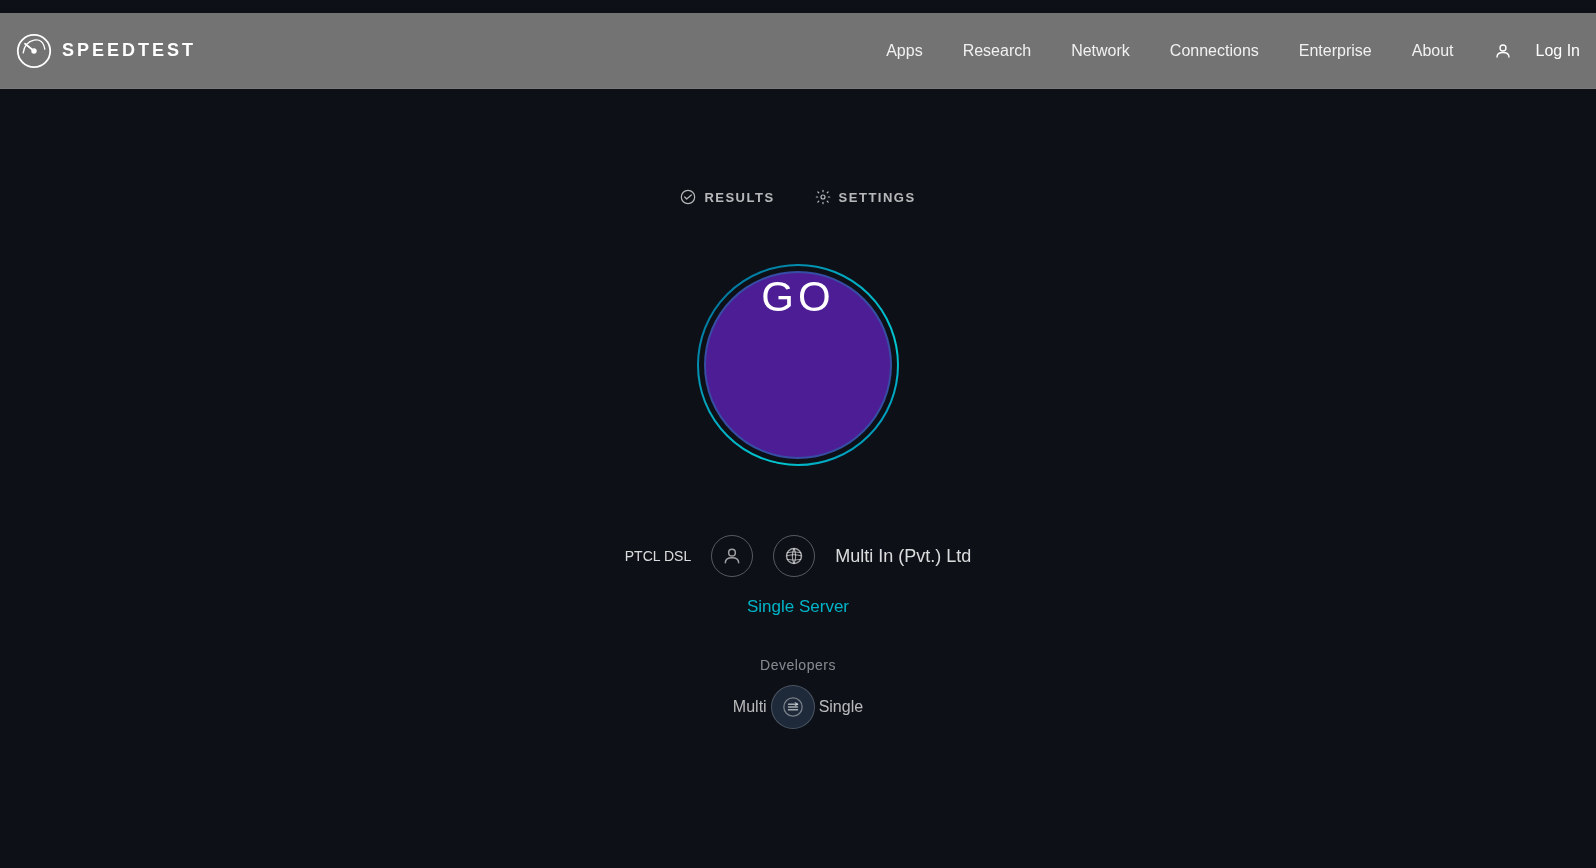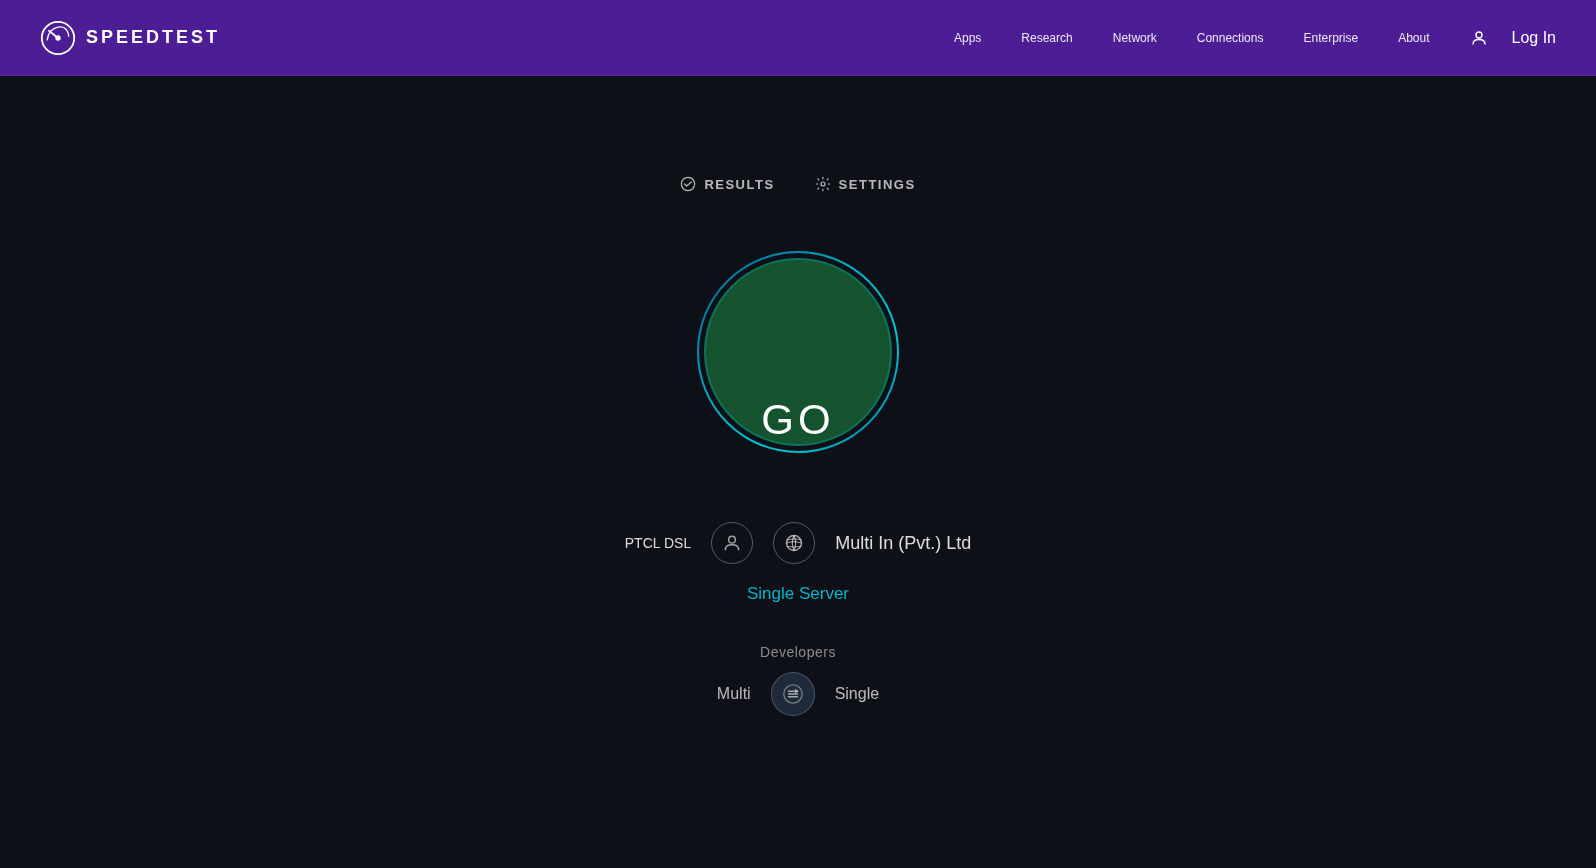--- a/index.html
+++ b/index.html
@@ -11,24 +11,25 @@
       min-height: 868px;
       width: 1596px;
       overflow-x: hidden;
     }
 
     
     .navbar {
       display: flex;
       align-items: center;
       justify-content: space-between;
-      padding: 0 40px;
+      padding: 0 16px;
       height: 76px;
-      background-color: #4c1d95;
+      background-color: #737373;
       border-bottom: 1px solid rgba(255,255,255,0.05);
+      margin-top: 13px;
     }
 
     .navbar-logo {
       display: flex;
       align-items: center;
       gap: 10px;
       cursor: pointer;
     }
 
     .logo-text {
@@ -38,21 +39,21 @@
       color: #ffffff;
     }
 
     .navbar-links {
       display: flex;
       align-items: center;
       gap: 40px;
     }
 
     .nav-link {
-      font-size: 12px;
+      font-size: 16px;
       color: #ffffff;
       cursor: pointer;
       text-decoration: none;
       opacity: 0.9;
       text-align: center;
     }
 
     .nav-login {
       display: flex;
       align-items: center;
@@ -98,23 +99,23 @@
       display: flex;
       align-items: center;
       justify-content: center;
       margin-bottom: 60px;
     }
 
     .go-circle {
       width: 188px;
       height: 188px;
       border-radius: 50%;
-      background: #14532d;
-      display: flex;
-      align-items: flex-end;
+      background: #4c1d95;
+      display: flex;
+      align-items: flex-start;
       justify-content: center;
       cursor: pointer;
       position: relative;
       z-index: 1;
       border: 2px solid rgba(0, 192, 200, 0.3);
     }
 
     .go-text {
       font-size: 42px;
       font-weight: 300;
@@ -172,21 +173,21 @@
 
     .connections-label {
       font-size: 14px;
       color: rgba(255,255,255,0.5);
       letter-spacing: 0.5px;
     }
 
     .connections-toggle {
       display: flex;
       align-items: center;
-      gap: 20px;
+      gap: 4px;
     }
 
     .toggle-option {
       font-size: 16px;
       color: rgba(255,255,255,0.7);
     }
 
     .toggle-switch {
       width: 44px;
       height: 44px;

